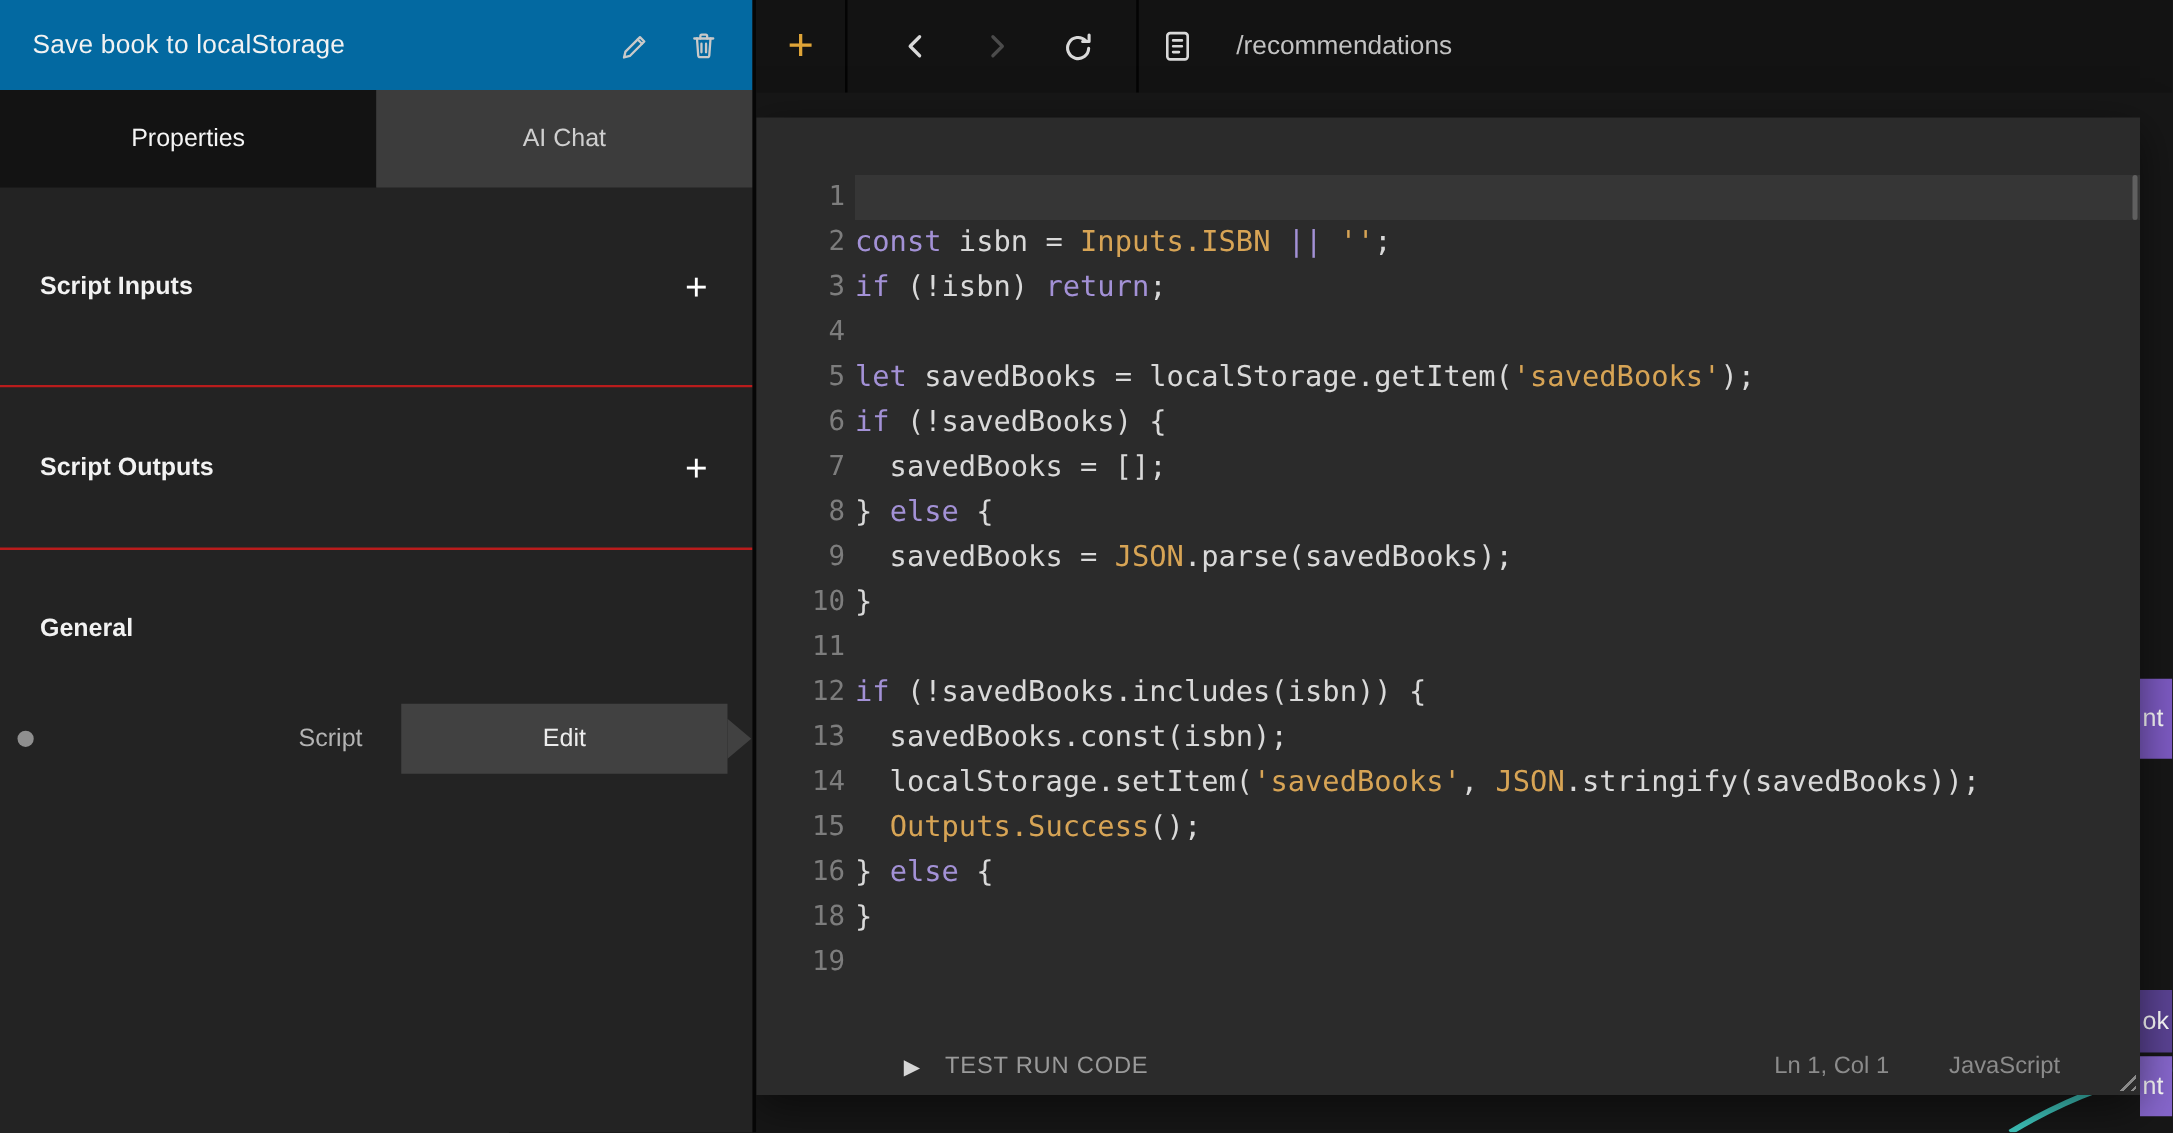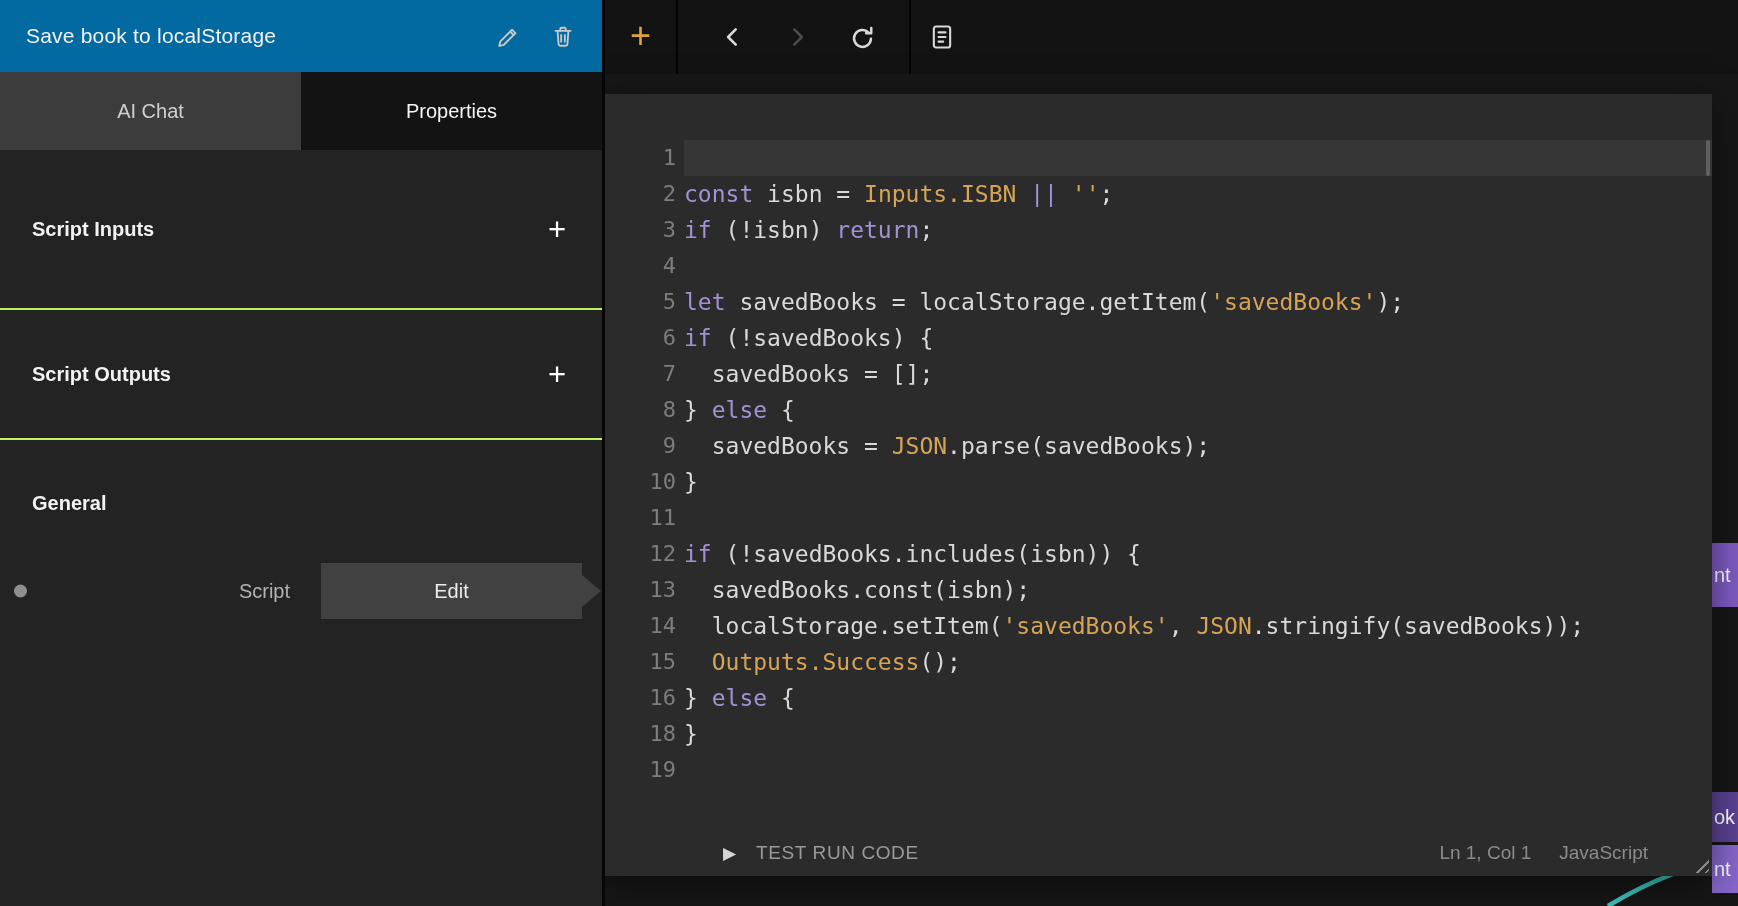--- a/index.html
+++ b/index.html
@@ -11,21 +11,21 @@
   .left-panel{position:absolute;left:0;top:0;width:602px;height:906px;background:#232323}
   .panel-header{height:72px;background:#0369a1;display:flex;align-items:center;padding:0 16px 0 26px;gap:10px}
   .panel-title{flex:1;font-size:21px;font-weight:500;color:#f2f2f2;letter-spacing:.2px}
   .icon-btn{width:46px;height:46px;display:flex;align-items:center;justify-content:center}
   .icon{display:flex}
   .icon svg{display:block}
   .tabs{display:flex;height:78px}
   .tab{flex:1;display:flex;align-items:center;justify-content:center;font-size:20px;cursor:pointer}
   .tab-gray{background:#3c3c3c;color:#cfcfcf}
   .tab-dark{background:#131313;color:#f5f5f5}
-  .section{display:flex;align-items:center;justify-content:space-between;padding:0 22px 0 32px;border-bottom:2px solid #bef264;background:#232323}
+  .section{display:flex;align-items:center;justify-content:space-between;padding:0 22px 0 32px;border-bottom:2px solid #b91c1c;background:#232323}
   .section-inputs{height:160px}
   .section-outputs{height:130px}
   .section-label{font-size:20px;font-weight:bold;color:#f2f2f2}
   .plus-btn{width:46px;height:46px;font-size:31px;color:#fff;display:flex;align-items:center;justify-content:center;line-height:1}
   .section-general{position:relative;height:466px;background:#232323}
   .general-label{position:absolute;left:32px;top:52px}
   .script-row{position:absolute;left:0;top:123px;width:602px;height:56px}
   .node-dot{position:absolute;left:14px;top:50%;transform:translateY(-50%);width:13px;height:13px;border-radius:50%;background:#8f8f8f}
   .script-label{position:absolute;right:312px;top:50%;transform:translateY(-50%);font-size:20px;color:#b3b3b3}
   .edit-button{position:absolute;left:321px;top:0;width:261px;height:56px;background:#414141;color:#ededed;font-size:20px}
@@ -58,21 +58,21 @@
   .code-text{flex:1;margin-left:8px;white-space:pre;color:var(--code-text)}
   .code-line.active .code-text{background:#363636}
   .tok-k{color:var(--keyword)}
   .tok-g{color:var(--string-literal)}
   .tok-p{color:var(--code-text)}
   .scroll-thumb{position:absolute;top:46px;right:2px;width:4px;height:36px;background:#606060;border-radius:2px;cursor:pointer}
   .editor-footer{position:absolute;left:0;right:0;bottom:0;height:46px;display:flex;align-items:center;padding-left:118px;color:#9a9a9a}
   .run-btn{display:flex;align-items:center;gap:20px;color:#9a9a9a}
   .play{font-size:17px;color:#d6d6d6}
   .run-label{font-size:19px;letter-spacing:.6px}
-  .status-group{margin-left:auto;margin-right:64px;display:flex;gap:28px;font-size:19px;color:#8b8b8b}
+  .status-group{margin-left:auto;margin-right:64px;display:flex;gap:48px;font-size:19px;color:#8b8b8b}
   .resize-grip{position:absolute;right:3px;bottom:3px;width:18px;height:18px;background:repeating-linear-gradient(135deg,transparent 0 4px,#8a8a8a 4px 6px);clip-path:polygon(100% 0,100% 100%,0 100%);cursor:nwse-resize}
 </style>
 </head>
 <body>
 
 <div class="app">
 
   <aside class="left-panel">
     <header class="panel-header">
       <h1 class="panel-title">Save book to localStorage</h1>
@@ -90,22 +90,22 @@
             <path d="M5 7.2h14"></path>
             <path d="M9.5 7.2V5.4c0-.6.4-1 1-1h3c.6 0 1 .4 1 1v1.8"></path>
             <path d="M7 7.2l.9 12.4c.1.8.7 1.4 1.5 1.4h5.2c.8 0 1.4-.6 1.5-1.4L17 7.2"></path>
             <path d="M10.3 11v6.4M13.7 11v6.4"></path>
           </svg>
         </span>
       </button>
     </header>
 
     <nav class="tabs">
+      <div class="tab tab-dark">Properties</div>
       <div class="tab tab-gray">AI Chat</div>
-      <div class="tab tab-dark">Properties</div>
     </nav>
 
     <section class="section section-inputs">
       <span class="section-label">Script Inputs</span>
       <button class="plus-btn">
         <span>+</span>
       </button>
     </section>
 
     <section class="section section-outputs">
@@ -159,20 +159,21 @@
       </button>
       <span class="sep sep2"></span>
       <button class="nav-btn pages">
         <span class="icon">
           <svg width="28" height="28" viewBox="0 0 24 24" fill="none" stroke="#d9d9d9" stroke-width="1.8" stroke-linecap="round" stroke-linejoin="round">
             <rect x="5" y="3" width="14" height="18" rx="2"></rect>
             <path d="M9 8h6M9 12h6M9 16h4"></path>
           </svg>
         </span>
       </button>
+      <span class="url">/recommendations</span>
     </div>
 
     <svg class="teal-arc" width="132" height="56" viewBox="0 0 132 56">
       <path d="M2 56 C 48 28, 92 13, 132 5" fill="none" stroke="var(--teal-arc)" stroke-width="4.5"></path>
     </svg>
     <div class="fragment frag1">
       <span>nt</span>
     </div>
     <div class="fragment frag2">
       <span>ok</span>

